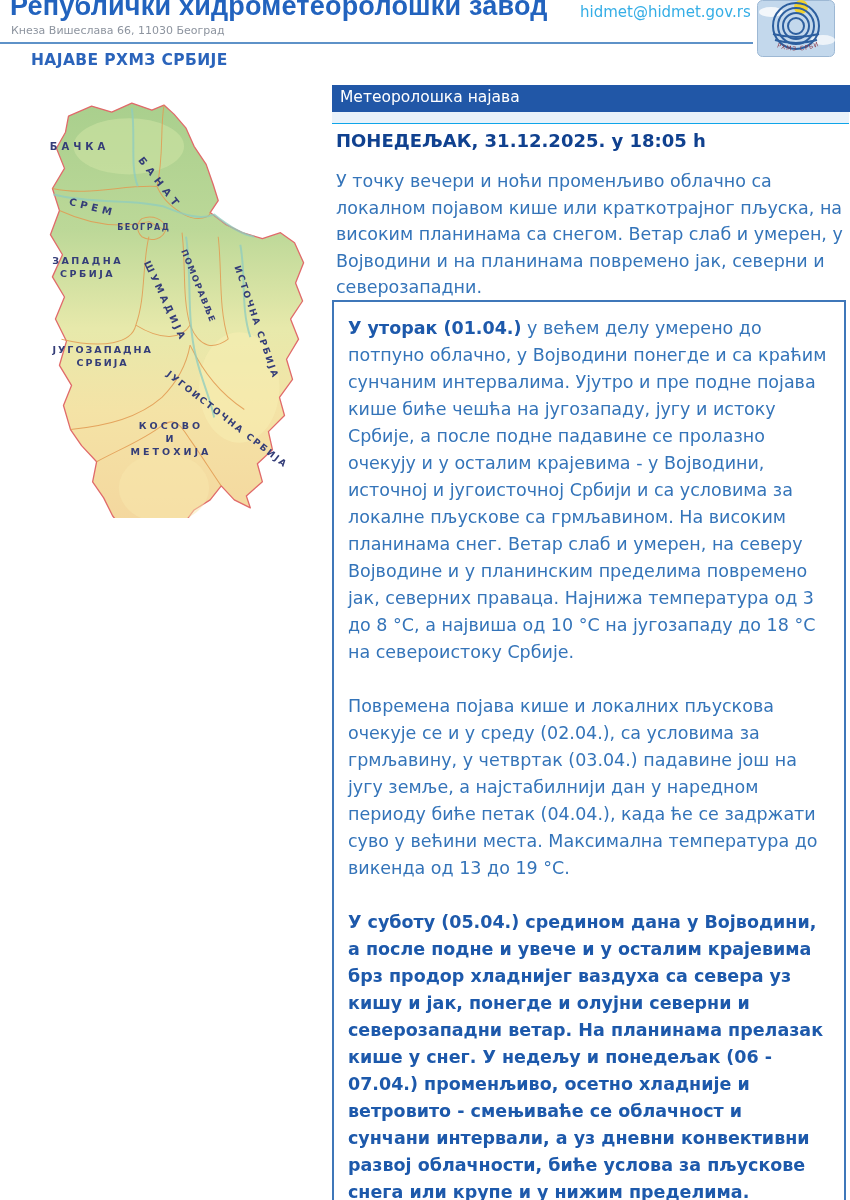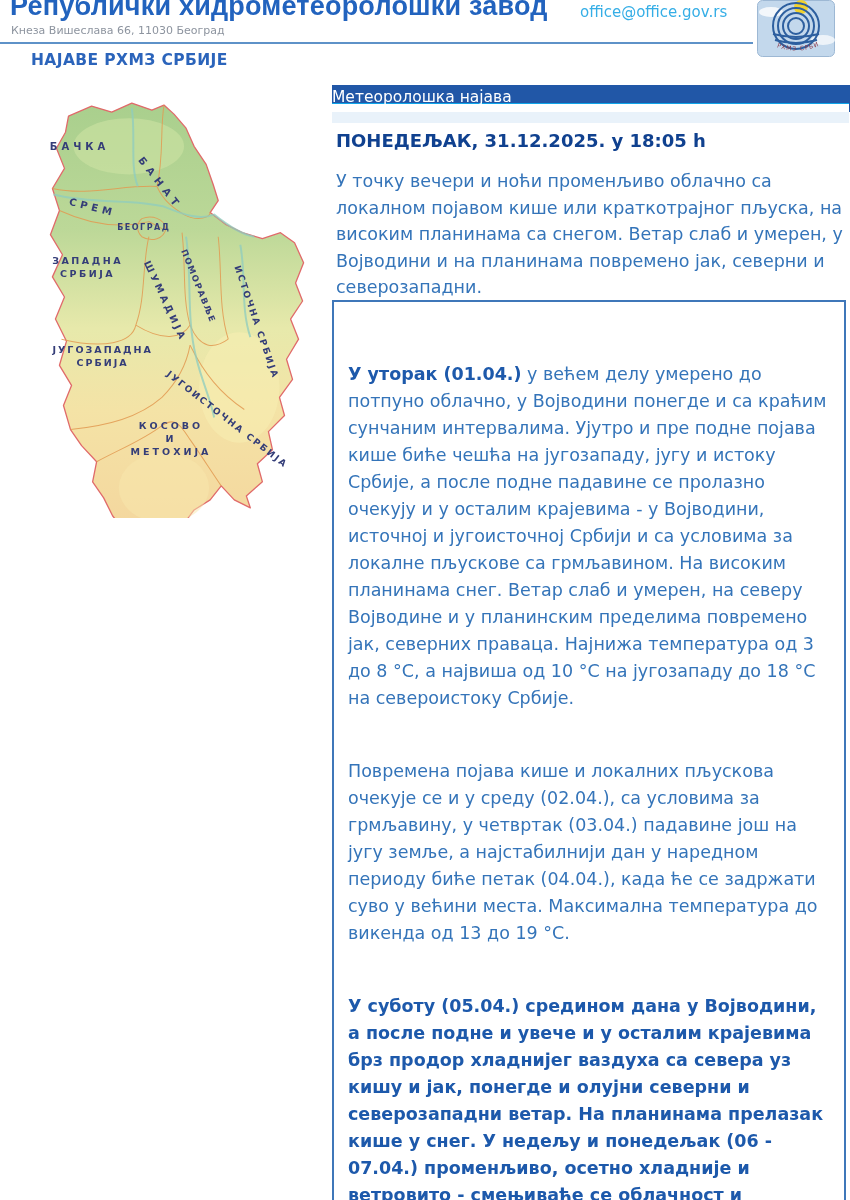--- a/index.html
+++ b/index.html
@@ -33,23 +33,23 @@
   }
   
   .map-wrap { position:absolute; left:13px; top:86px; width:324px; height:432px;text-align:center; }
   .map-wrap svg text {
     font-family:"DejaVu Sans","Liberation Sans",sans-serif;
     font-weight:bold; fill:#343d78;
   }
   
   .col { position:absolute; left:332px; top:85px; width:517px; }
   .fc-bar {
-    position:absolute; left:0; top:0; width:517px; height:19px;
-    background:#2157a7; border-bottom:1px solid #0ea5e9;
-    color:#ffffff; font-size:15.5px; line-height:25px; 
+    position:absolute; left:0; top:0; width:517px; height:39px;
+    background:#2157a7; border-bottom:6px solid #0ea5e9;
+    color:#ffffff; font-size:15.5px; line-height:25px; padding-left:8px;
     font-weight:500;
   }
   .fc-strip {
     position:absolute; left:0; top:27px; width:517px; height:11px; background:#e9f2fa;
   }
   .fc-date {
     position:absolute; left:4px; top:45px;
     font-size:18px; font-weight:bold; color:#10418f;
   }
   .fc-intro {
@@ -59,31 +59,31 @@
   .fc-box {
     position:absolute; left:0; top:215px; width:514px; height:980px;
     border:2px solid #3f77b9; padding:13px 14px 14px 14px;
     background:#ffffff;
   }
   .fc-box-heading {
     font-size:17.5px; font-weight:bold; color:#10418f; line-height:26px;
     margin-bottom:25px;
   }
   .fc-box p {
-    font-size:17.5px; line-height:27px; color:#3474b9; margin-bottom:27px;margin-top:46px;
+    font-size:17.5px; line-height:27px; color:#3474b9; margin-bottom:27px;
   }
   .fc-box p.bold-para { font-weight:bold; color:#1d59ab; }
   .lead-bold { font-weight:bold; color:#1d59ab; }
 </style>
 </head>
 <body>
 
 <div class="hdr-title">Републички хидрометеоролошки завод</div>
 <div class="hdr-address">Кнеза Вишеслава 66, 11030 Београд</div>
-<a class="hdr-email" href="#">office@office.gov.rs</a>
+<a class="hdr-email" href="#">hidmet@hidmet.gov.rs</a>
 
 <div class="logo">
   <svg width="78" height="57" viewBox="0 0 78 57">
     <rect x="0.5" y="0.5" width="77" height="56" rx="5" fill="#c3d8ec" stroke="#9db8d4"></rect>
     <ellipse cx="14" cy="12" rx="12" ry="5" fill="#ffffff" opacity="0.8"></ellipse>
     <ellipse cx="66" cy="40" rx="12" ry="5" fill="#ffffff" opacity="0.7"></ellipse>
     <circle cx="44" cy="7" r="7" fill="#f2d22e"></circle>
     <g fill="none" stroke="#2d5f9f" stroke-width="2">
       <circle cx="39" cy="26" r="8"></circle>
       <circle cx="39" cy="26" r="13"></circle>

